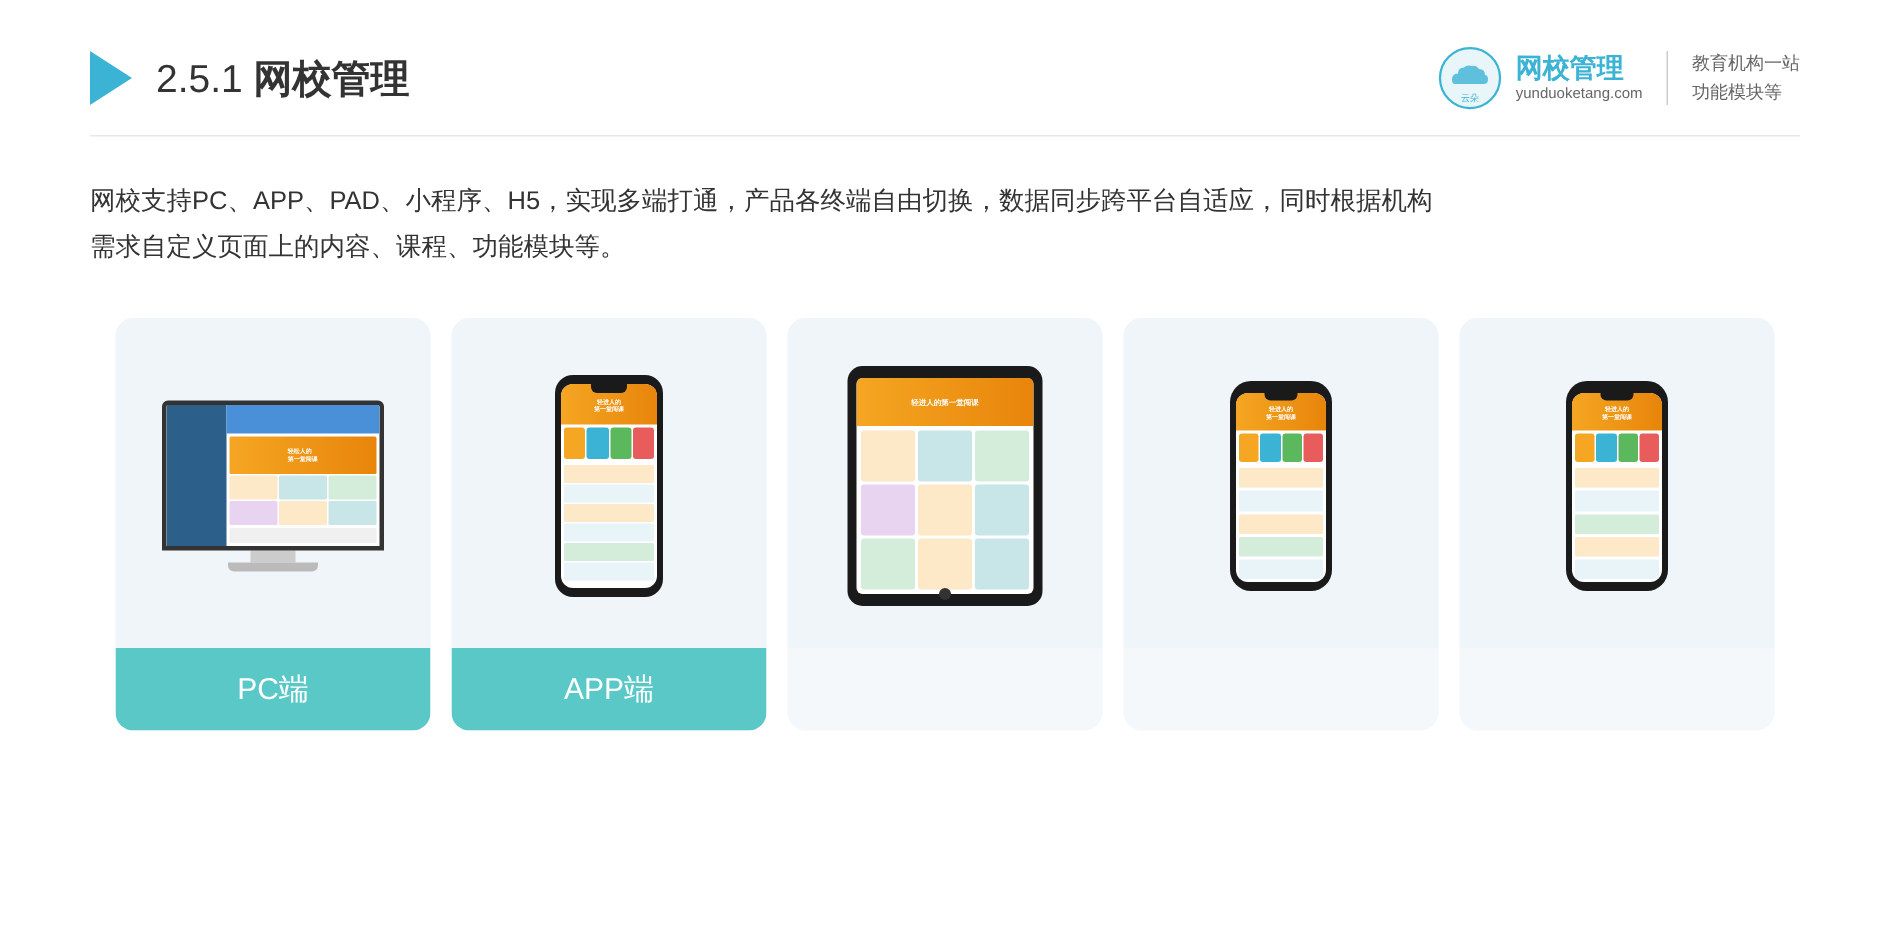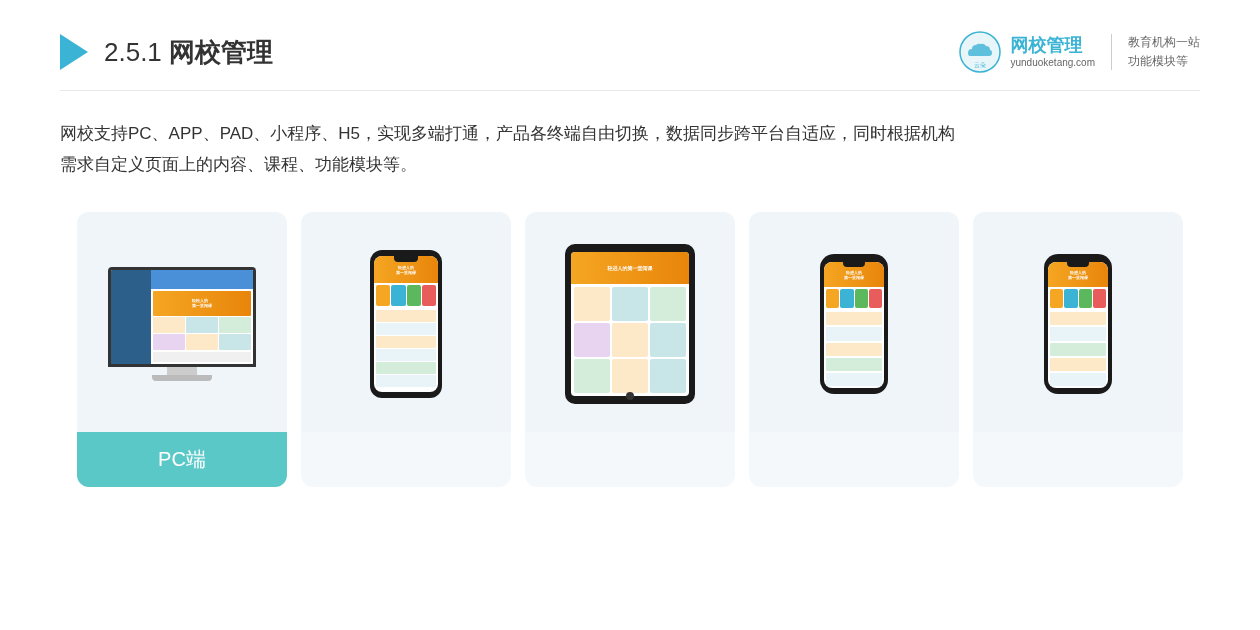--- a/index.html
+++ b/index.html
@@ -565,20 +565,21 @@
                   <div class="phone-content-row orange" style="background:#fde8c8;"></div>
                   <div class="phone-content-row" style="background:#e8f4f8;"></div>
                   <div class="phone-content-row" style="background:#d4edda;"></div>
                   <div class="phone-content-row" style="background:#e8f4f8;"></div>
                 </div>
               </div>
             </div>
           </div>
         </div>
       </div>
+      <div class="card-label">APP端</div>
     </div>
 
     <div class="card">
       <div class="card-image-area">
         <div class="device-pad">
           <div class="pad-outer">
             <div class="pad-home"></div>
             <div class="pad-screen">
               <div class="pad-screen-content">
                 <div class="pad-top">

